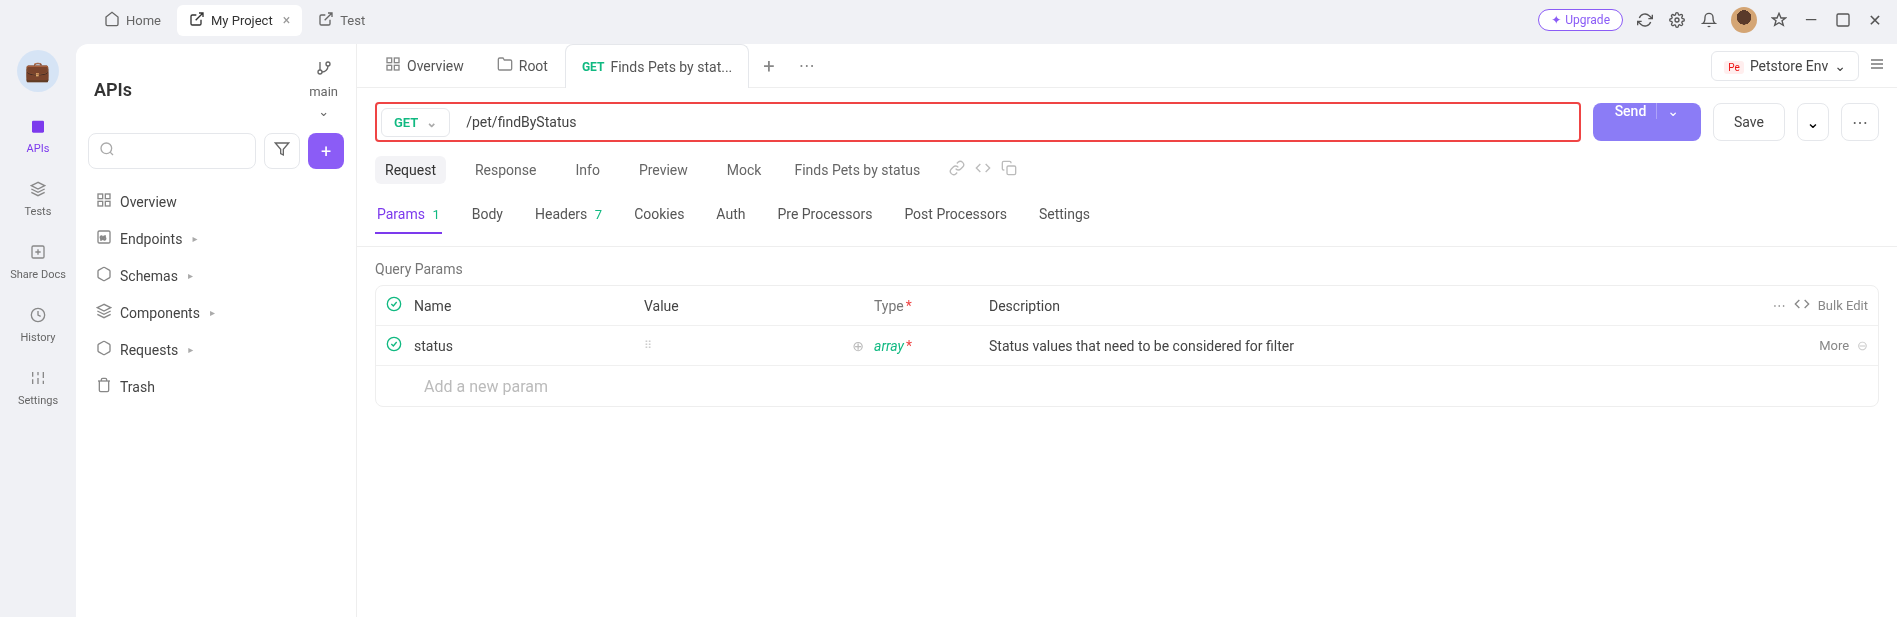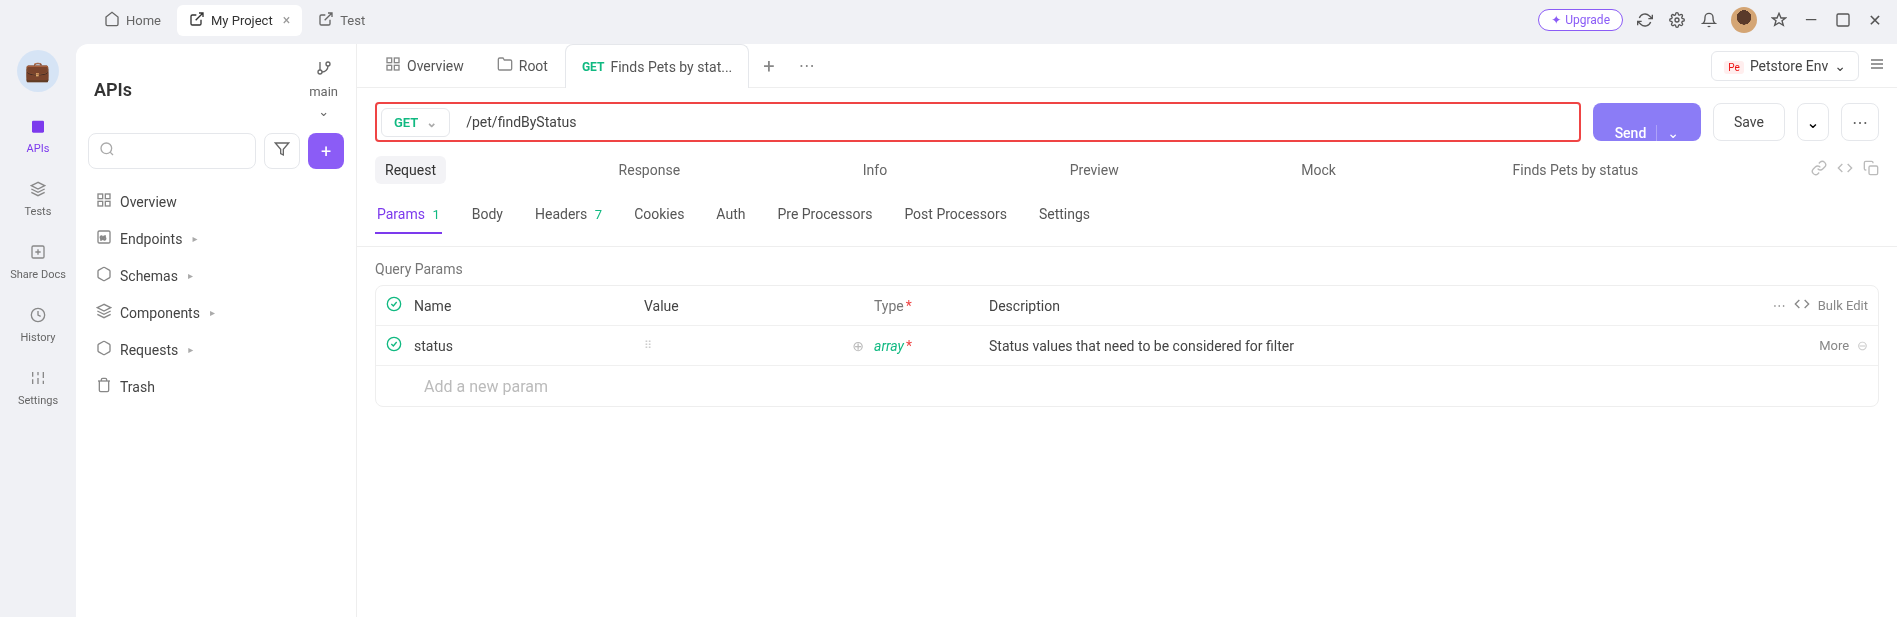--- a/index.html
+++ b/index.html
@@ -39,26 +39,26 @@
 .ctab-add { padding: 0 14px; color: #888; font-size: 20px; cursor: pointer; }
 .ctab-more { padding: 0 10px; color: #888; cursor: pointer; }
 .env-box { margin-left: auto; display: flex; align-items: center; gap: 10px; }
 .env-sel { border: 1px solid #e5e7eb; border-radius: 6px; padding: 6px 12px; font-size: 14px; color: #444; display: flex; align-items: flex-end; gap: 6px; cursor: pointer; margin-left: 20px; }
 .env-badge { background: #fee; color: #e11; font-size: 10px; padding: 1px 4px; border-radius: 3px; }
 .hamburger { color: #666; cursor: pointer; }
 .url-row { padding: 14px 18px 10px; display: flex; gap: 12px; align-items: center; }
 .url-box { flex: 1; border: 2px solid #ef4444; border-radius: 4px; height: 40px; display: flex; align-items: center; }
 .method-sel { border: 1px solid #e5e7eb; border-radius: 6px; margin: 4px; padding: 6px 12px; color: #10b981; font-weight: 600; font-size: 13px; display: flex; align-items: center; gap: 8px; cursor: pointer; }
 .url-input { flex: 1; padding: 0 12px; font-size: 14px; color: #444; border: none; outline: none; background: transparent; }
-.send-btn { background: #8b7cf6; color: #fff; border-radius: 8px; padding: 0 22px; height: 38px; font-size: 14px; font-weight: 500; display: flex; align-items: flex-end; gap: 10px; cursor: pointer; }
+.send-btn { background: #8b7cf6; color: #fff; border-radius: 8px; padding: 0 22px; height: 38px; font-size: 14px; font-weight: 500; display: flex; align-items: flex-start; gap: 10px; cursor: pointer; }
 .send-drop { border-left: 1px solid rgba(255,255,255,0.3); padding-left: 10px; }
 .save-btn { border: 1px solid #e5e7eb; border-radius: 8px; padding: 0 20px; height: 38px; font-size: 14px; color: #444; display: flex; align-items: center; cursor: pointer; }
 .save-drop { border: 1px solid #e5e7eb; border-radius: 8px; height: 38px; width: 32px; display: flex; align-items: center; justify-content: center; cursor: pointer; }
 .more-dots { border: 1px solid #e5e7eb; border-radius: 8px; height: 38px; width: 38px; display: flex; align-items: center; justify-content: center; cursor: pointer; color: #666; }
-.sub-tabs { padding: 0 18px; display: flex; gap: 32px; align-items: center; height: 36px; justify-content: space-between; }
+.sub-tabs { padding: 0 18px; display: flex; gap: 19px; align-items: center; height: 36px; }
 .stab { font-size: 14px; color: #666; padding: 6px 10px; border-radius: 6px; cursor: pointer; }
 .stab.active { background: #f3f3f6; color: #333; }
 .api-name { font-size: 14px; color: #666; margin-left: 4px; }
 .api-icons { display: flex; gap: 10px; margin-left: 10px; color: #bbb; }
 .param-tabs { padding: 10px 18px 12px; display: flex; gap: 28px; border-bottom: 1px solid #eee; }
 .ptab { font-size: 14px; color: #555; padding: 8px 2px 12px; cursor: pointer; position: relative; }
 .ptab.active { color: #7c3aed; }
 .ptab.active::after { content: ''; position: absolute; bottom: 0; left: 0; right: 0; height: 2px; background: #7c3aed; }
 .ptab-badge { color: #10b981; margin-left: 4px; font-size: 13px; }
 .section-label { padding: 14px 18px 8px; font-size: 14px; color: #777; }

